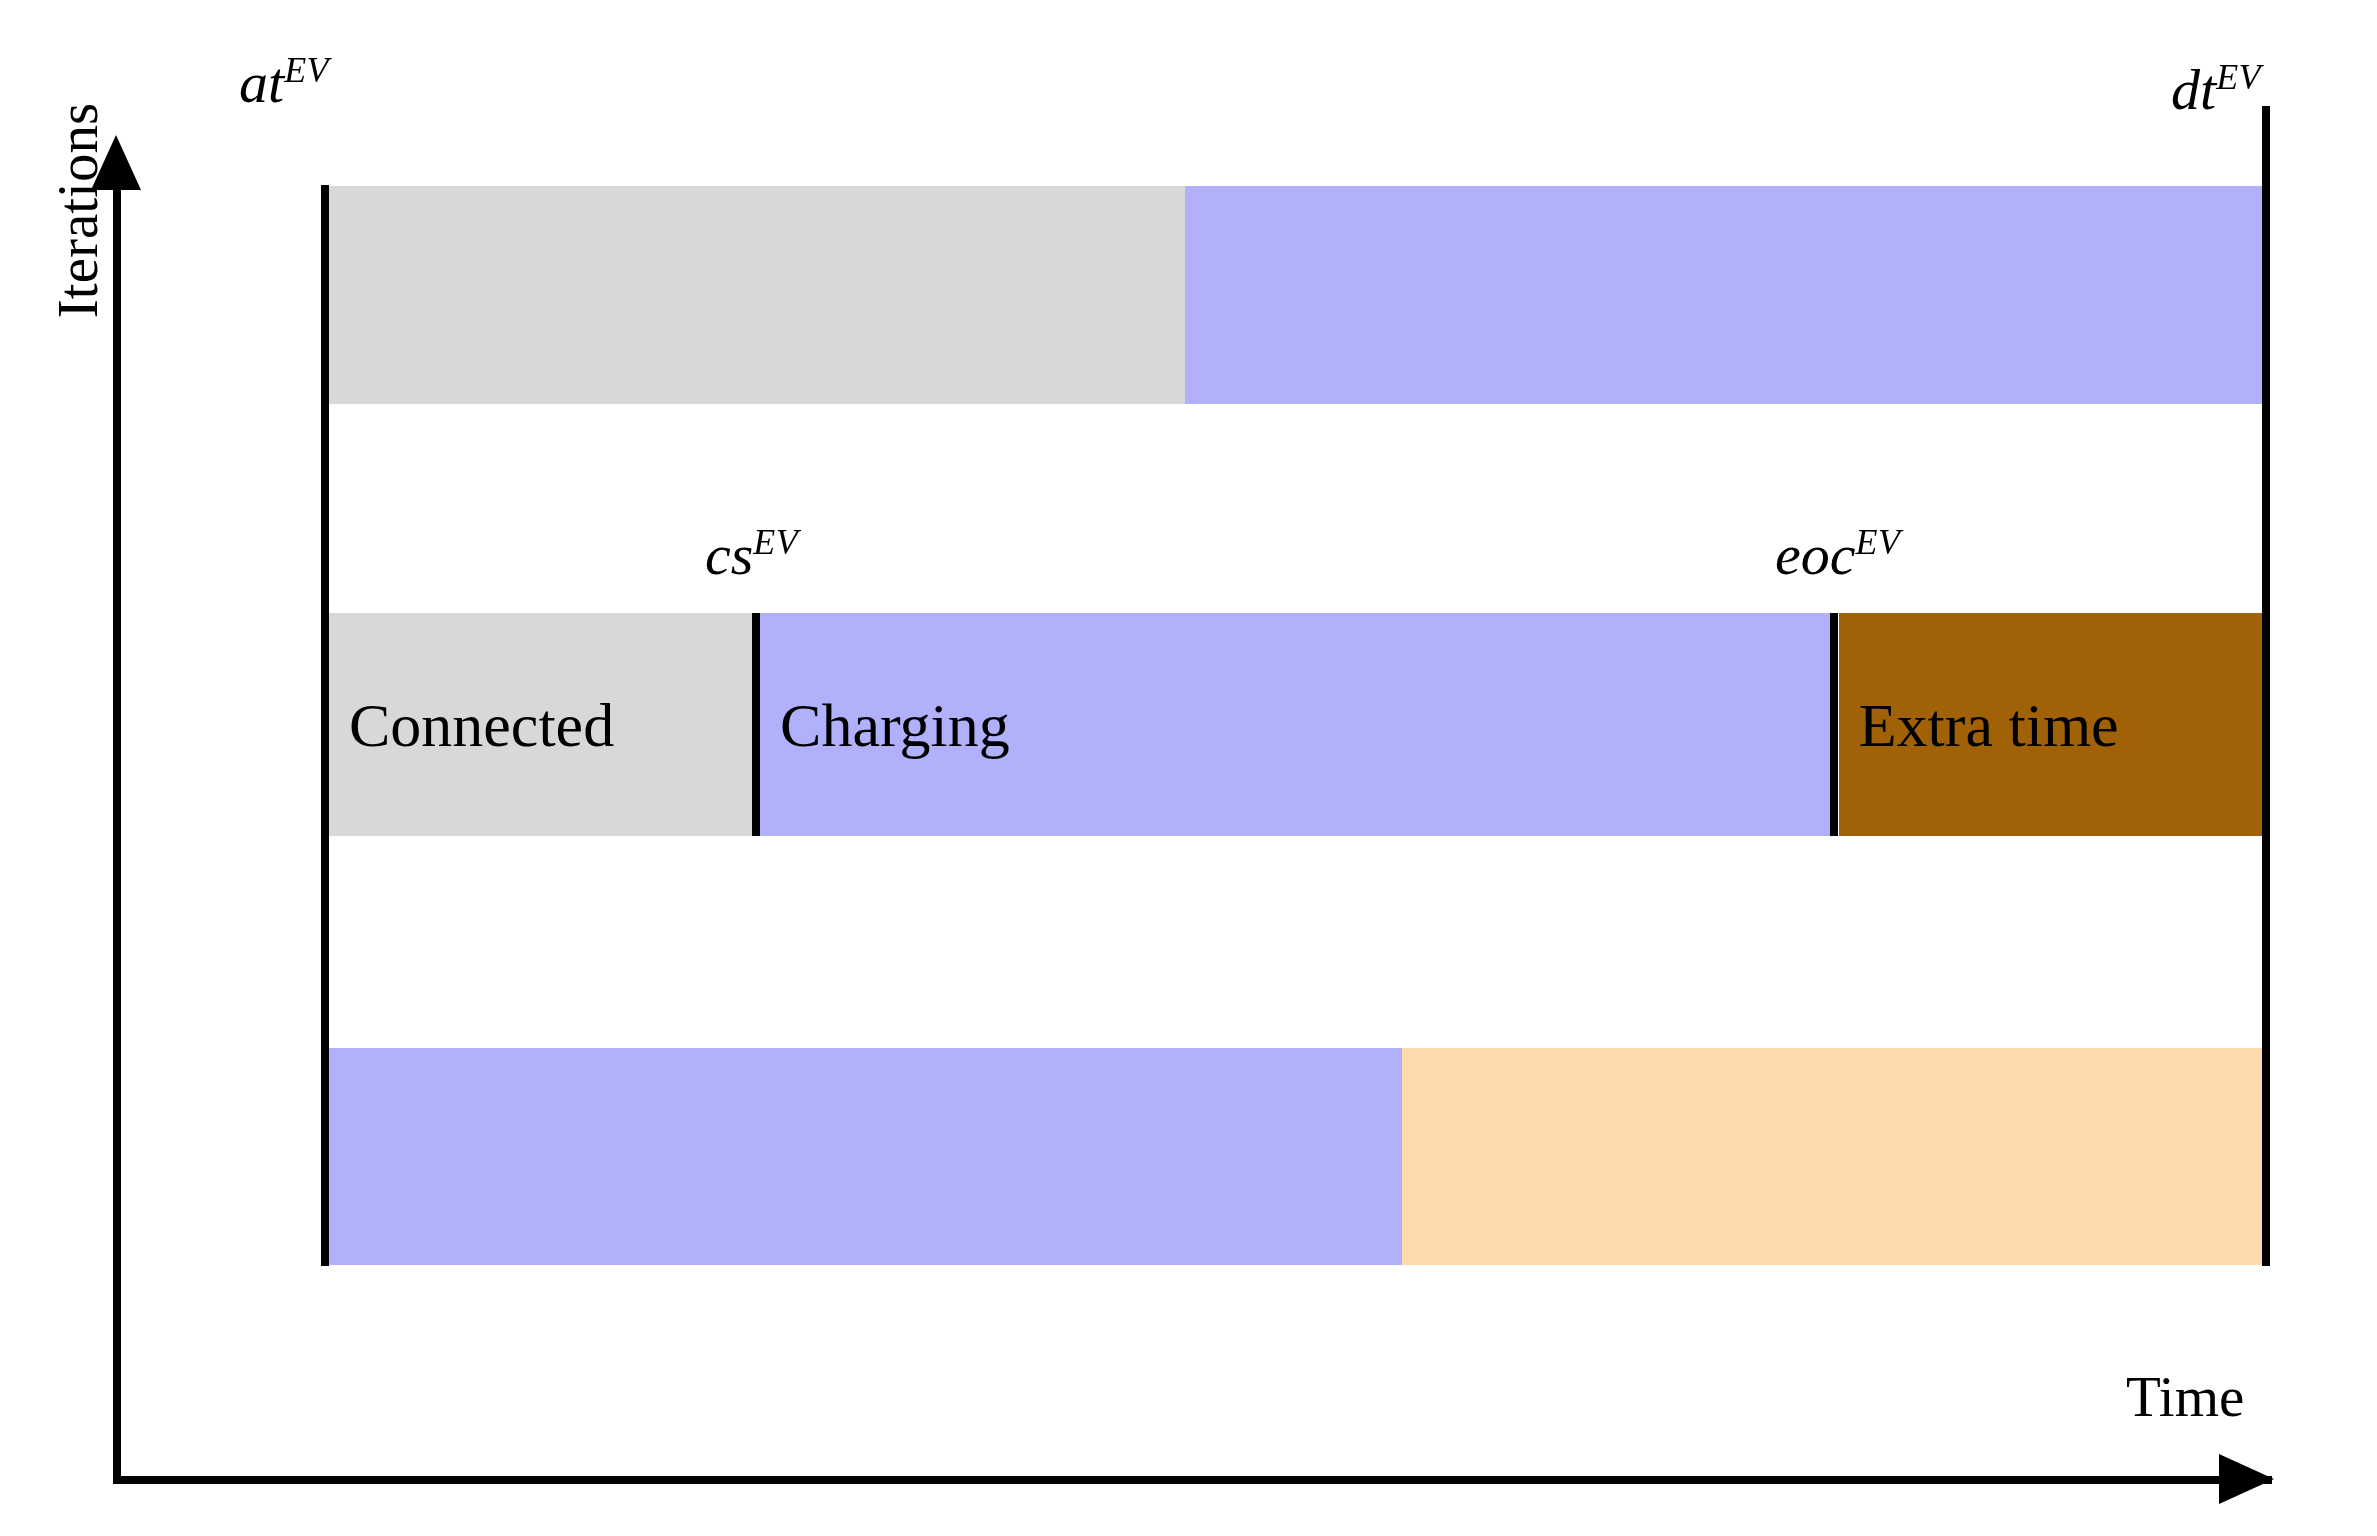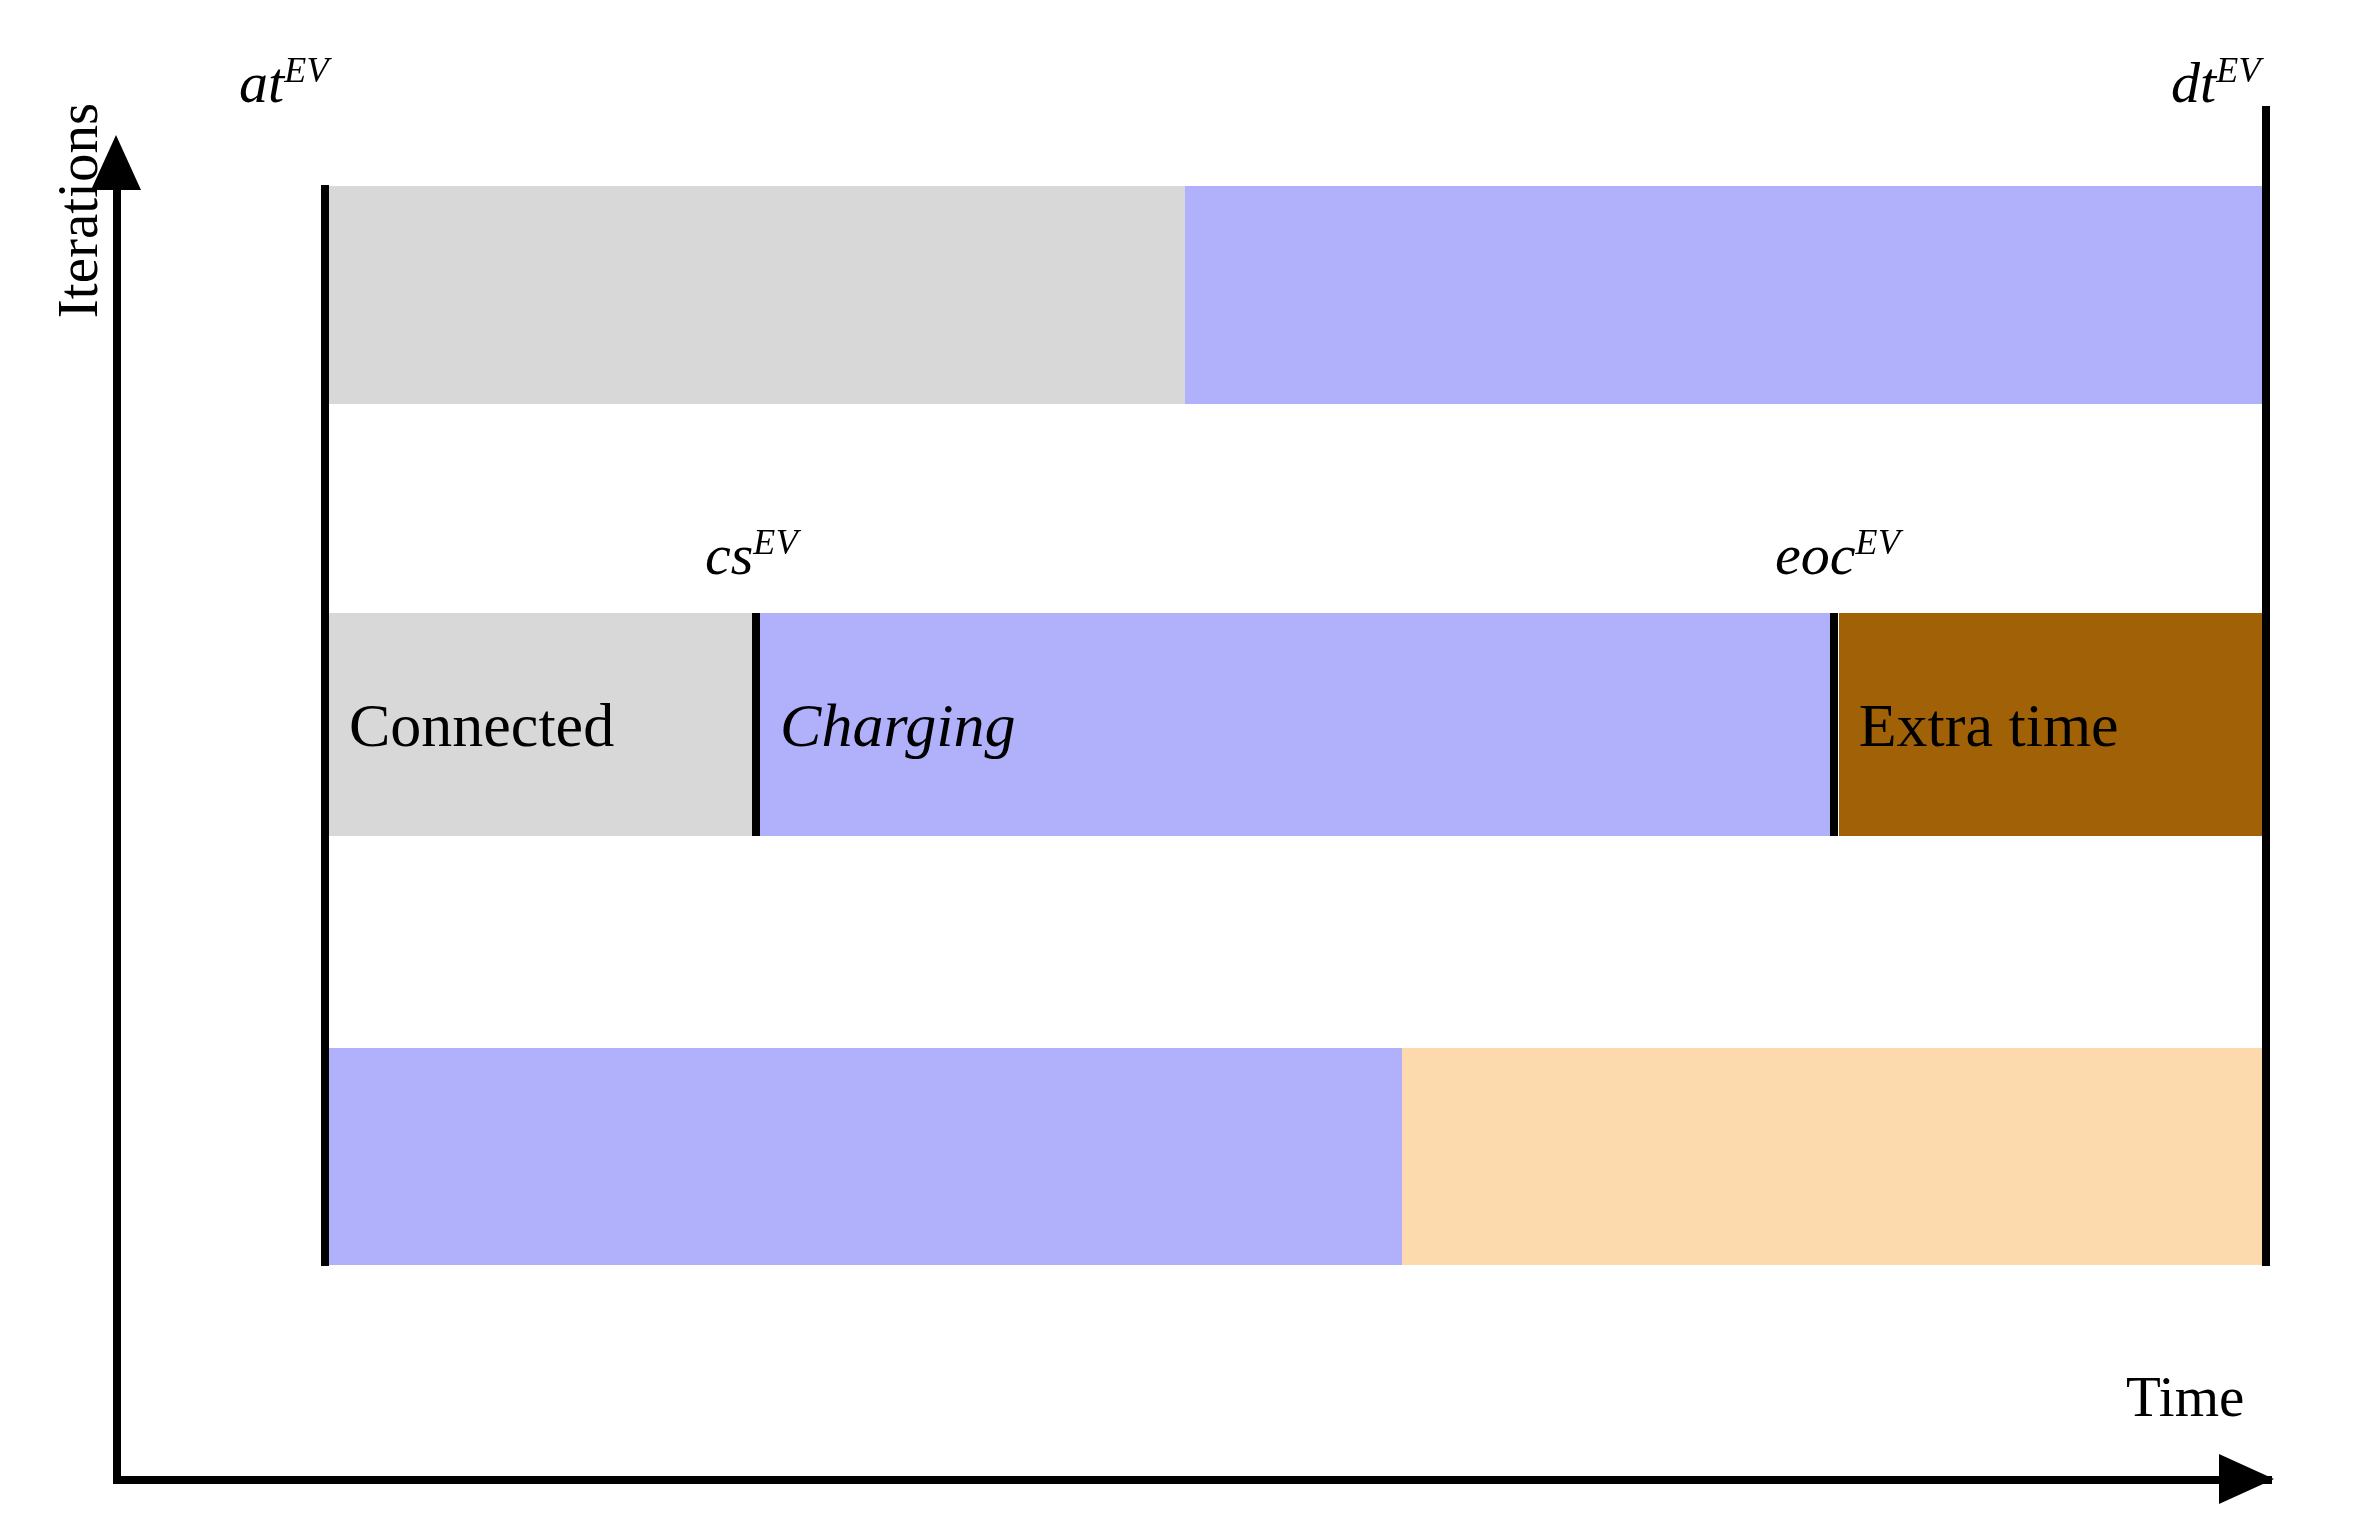--- a/index.html
+++ b/index.html
@@ -134,21 +134,21 @@
     font-size: 58px;
     line-height: 1;
     white-space: nowrap;
   }
   .marker-label .sup {
     font-size: 0.62em;
     vertical-align: super;
     letter-spacing: 0.5px;
   }
   #marker-at  { left: 239px;  top: 53px; }
-  #marker-dt  { left: 2171px; top: 53px; }
+  #marker-dt  { left: 2171px; top: 60px; }
   #marker-cs  { left: 705px;  top: 525px; }
   #marker-eoc { left: 1775px; top: 525px; }
 </style>
 </head>
 <body>
 
 <div id="stage">
 
   <div class="axis-line" id="y-axis-shaft"></div>
   <div class="arrow-head" id="y-arrow-head"></div>
@@ -177,21 +177,21 @@
     </div>
     <div class="bar-seg" style="left: 44.3%; width: 55.7%; background: rgb(176, 176, 251);">
       <span class="seg-label"></span>
     </div>
   </div>
 
   <div class="bar-row" id="bar-row-2">
     <div class="bar-seg" style="left: 0%; width: 21.9%; background: rgb(216, 216, 216);">
       <span class="seg-label">Connected</span>
     </div>
-    <div class="bar-seg" style="left: 22.3%; width: 55.4%; background: rgb(176, 176, 251); font-style: italic;">
+    <div class="bar-seg" style="left: 22.3%; width: 55.4%; background: rgb(176, 176, 251);">
       <span class="seg-label">Charging</span>
     </div>
     <div class="bar-seg" style="left: 78.1%; width: 21.9%; background: #a16207;">
       <span class="seg-label">Extra time</span>
     </div>
   </div>
 
   <div class="bar-row" id="bar-row-3">
     <div class="bar-seg" style="left: 0%; width: 55.5%; background: rgb(176, 176, 251);">
       <span class="seg-label"></span>

